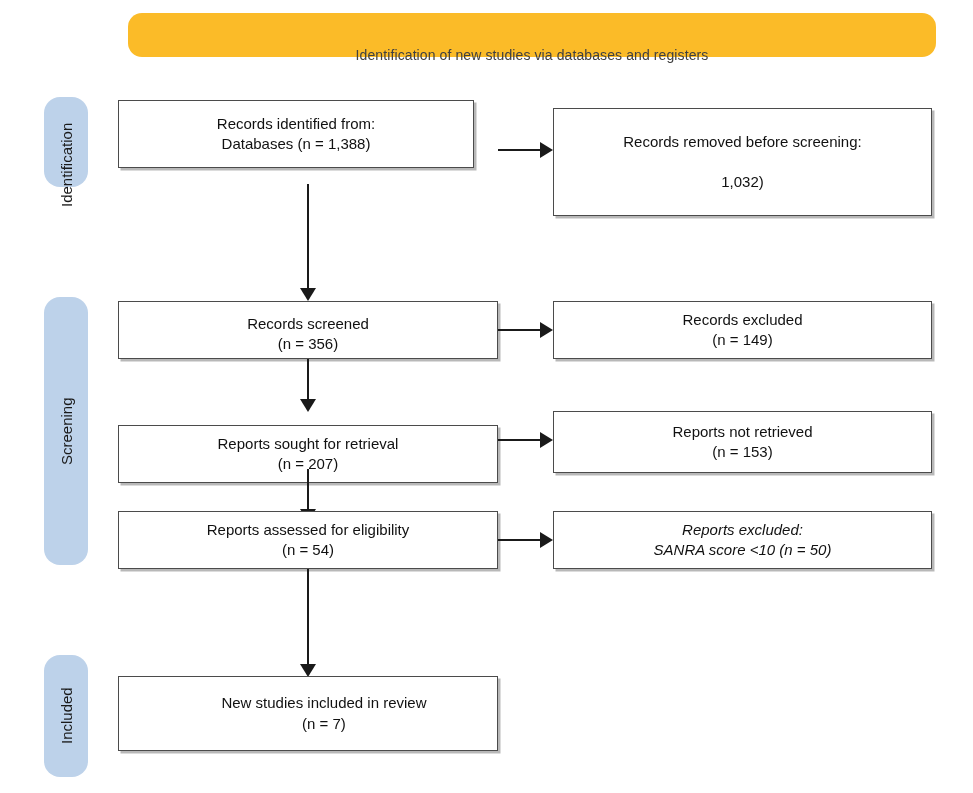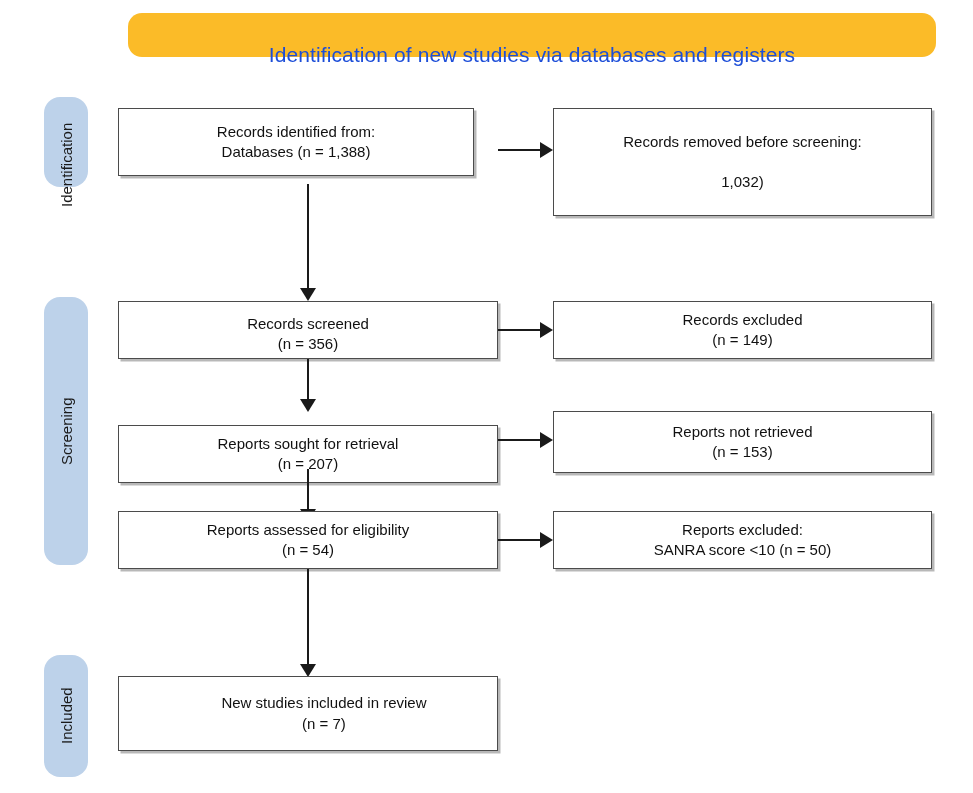--- a/index.html
+++ b/index.html
@@ -27,22 +27,22 @@
     top: 13px;
     width: 808px;
     height: 44px;
     background: #fbbb28;
     border-radius: 14px;
     display: flex;
     align-items: center;
     justify-content: center;
   }
   .banner-text {
-    font-size: 21px;
-    color: #1d4ed8;
+    font-size: 14px;
+    color: #404040;
     letter-spacing: 0.1px;
     white-space: nowrap;
     margin-top: 40px;
   }
 
   
   .stage-band {
     position: absolute;
     left: 44px;
     width: 44px;
@@ -123,21 +123,21 @@
   </div>
 
   <div class="stage-band" style="top:297px; height:268px;">
     <span class="stage-label" style="top:0; height:268px;">Screening</span>
   </div>
 
   <div class="stage-band" style="top:655px; height:122px;">
     <span class="stage-label" style="top:0; height:122px;">Included</span>
   </div>
 
-  <div class="box" style="left:118px; top:108px; width:356px; height:68px;">
+  <div class="box" style="left:118px; top:100px; width:356px; height:68px;">
     <div class="box-text">
       <span>Records identified from:</span><br>
       <span>Databases (n = 1,388)</span>
     </div>
   </div>
 
   <div class="box" style="left:553px; top:108px; width:379px; height:108px;">
     <div class="box-text">
       <span>Records removed before screening:</span><br>
       <br>
@@ -191,21 +191,21 @@
   <div class="v-line" style="left:307px; top:469px; height:44px;"></div>
   <div class="arrow-down" style="left:300px; top:509px;"></div>
 
   <div class="box" style="left:118px; top:511px; width:380px; height:58px;">
     <div class="box-text">
       <span>Reports assessed for eligibility</span><br>
       <span>(n = 54)</span>
     </div>
   </div>
 
-  <div class="box" style="left:553px; top:511px; width:379px; height:58px;">
+  <div class="box" style="left:553px; top:511px; width:379px; height:58px;font-style:italic;">
     <div class="box-text">
       <span>Reports excluded:</span><br>
       <span>SANRA score &lt;10 (n = 50)</span>
     </div>
   </div>
 
   <div class="h-line" style="left:498px; top:539px; width:42px;"></div>
   <div class="arrow-right" style="left:540px; top:532px;"></div>
 
   <div class="v-line" style="left:307px; top:569px; height:99px;"></div>

